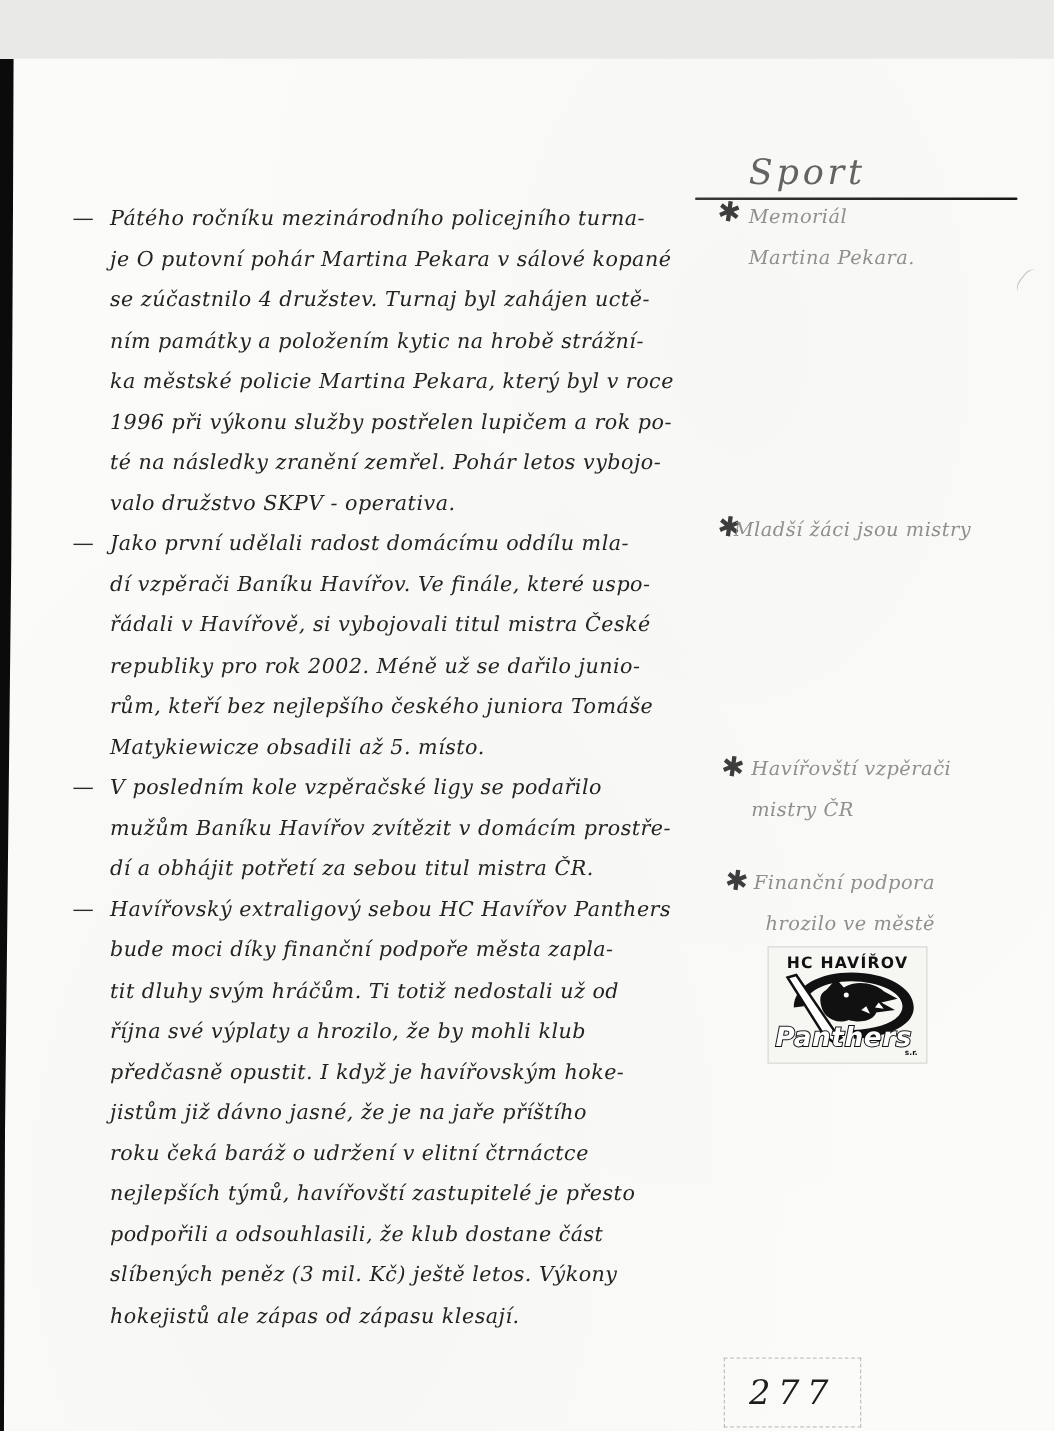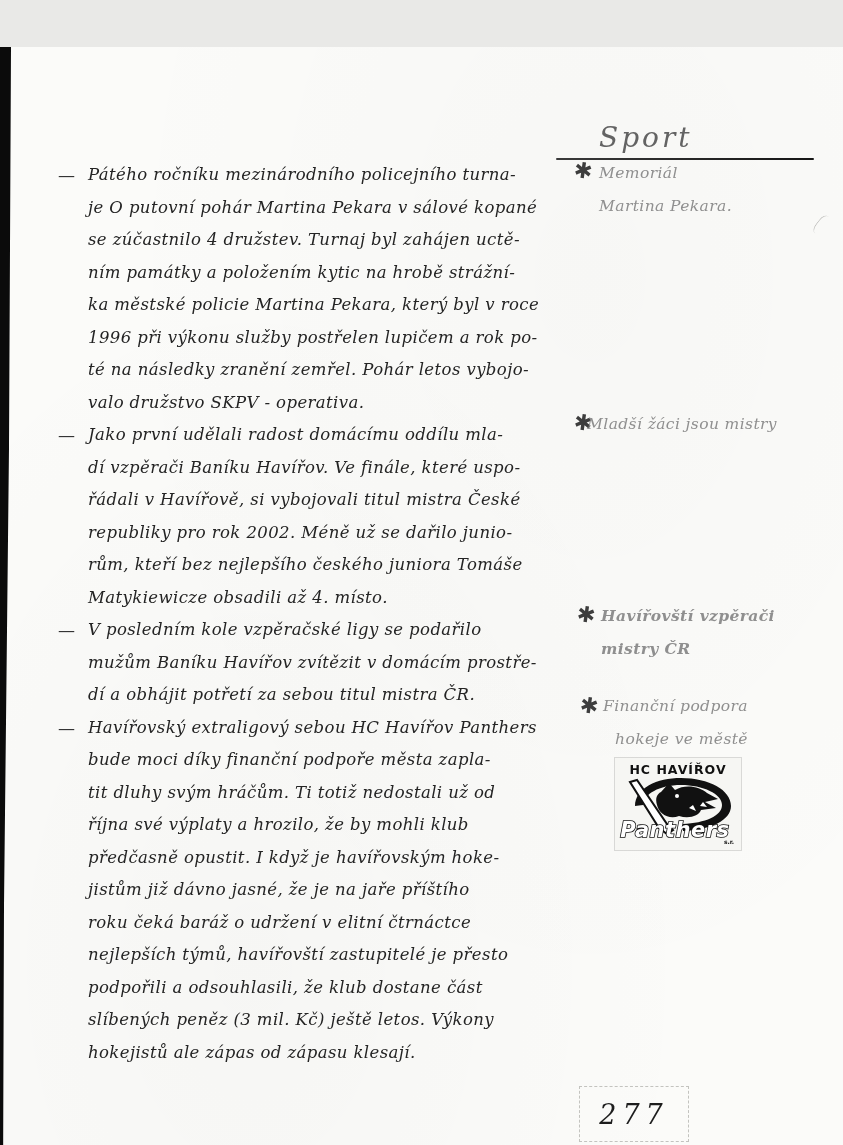--- a/index.html
+++ b/index.html
@@ -100,21 +100,21 @@
       </div>
     </div>
     <div class="para">
       <span class="bullet">—</span>
       <div class="lines">
         <div class="line">Jako první udělali radost domácímu oddílu mla-</div>
         <div class="line">dí vzpěrači Baníku Havířov. Ve finále, které uspo-</div>
         <div class="line">řádali v Havířově, si vybojovali titul mistra České</div>
         <div class="line">republiky pro rok 2002. Méně už se dařilo junio-</div>
         <div class="line">rům, kteří bez nejlepšího českého juniora Tomáše</div>
-        <div class="line">Matykiewicze obsadili až 4. místo.</div>
+        <div class="line">Matykiewicze obsadili až 5. místo.</div>
       </div>
     </div>
     <div class="para">
       <span class="bullet">—</span>
       <div class="lines">
         <div class="line">V posledním kole vzpěračské ligy se podařilo</div>
         <div class="line">mužům Baníku Havířov zvítězit v domácím prostře-</div>
         <div class="line">dí a obhájit potřetí za sebou titul mistra ČR.</div>
       </div>
     </div>
@@ -142,29 +142,29 @@
       <div class="line">Memoriál</div>
       <div class="line">Martina Pekara.</div>
     </div>
 
     <span class="star" style="left:574px; top:365px;">✱</span>
     <div class="note handw" style="left:587px; top:361px;">
       <div class="line">Mladší žáci jsou mistry</div>
     </div>
 
     <span class="star" style="left:577px; top:557px;">✱</span>
-    <div class="note handw" style="left:601px; top:552px;font-weight:bold;">
+    <div class="note handw" style="left:601px; top:552px;">
       <div class="line">Havířovští vzpěrači</div>
       <div class="line">mistry ČR</div>
     </div>
 
     <span class="star" style="left:580px; top:648px;">✱</span>
     <div class="note handw" style="left:603px; top:643px;text-align:right;">
       <div class="line">Finanční podpora</div>
-      <div class="line">hokeje ve městě</div>
+      <div class="line">hrozilo ve městě</div>
     </div>
   </div>
 
   <div class="logo-box">
     <svg viewBox="0 0 126 92" xmlns="http://www.w3.org/2000/svg">
 
       <text x="63" y="16" text-anchor="middle" font-family="DejaVu Sans, sans-serif" font-size="12.5" font-weight="bold" fill="#111" letter-spacing="1">HC HAVÍŘOV</text>
 
       <path d="M20,48 C20,30 42,20 66,20 C94,20 116,32 116,48 C116,62 96,72 68,73 L68,66 C90,65 107,58 107,47 C107,36 88,27 66,27 C44,27 29,36 28,47 Z" fill="#111"></path>
 

